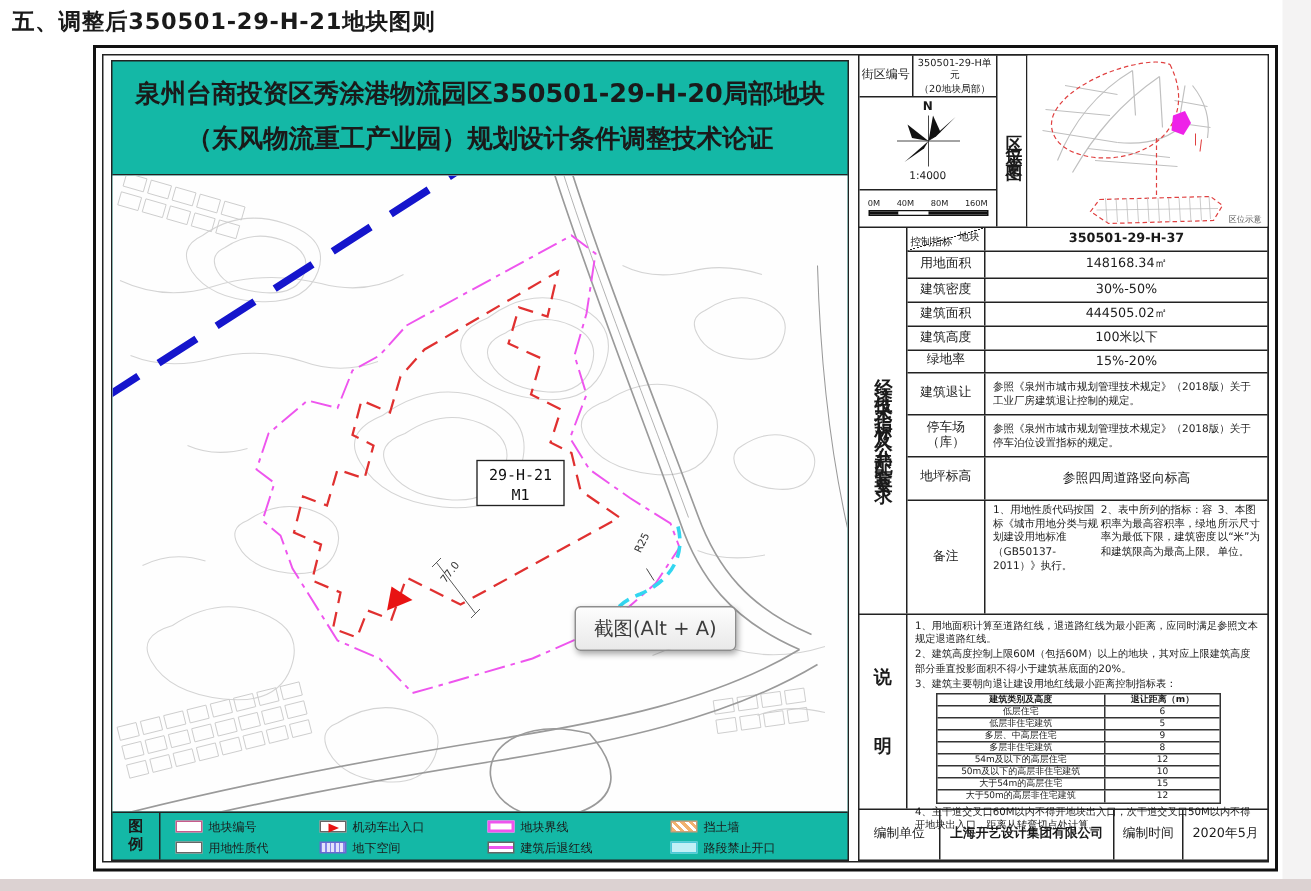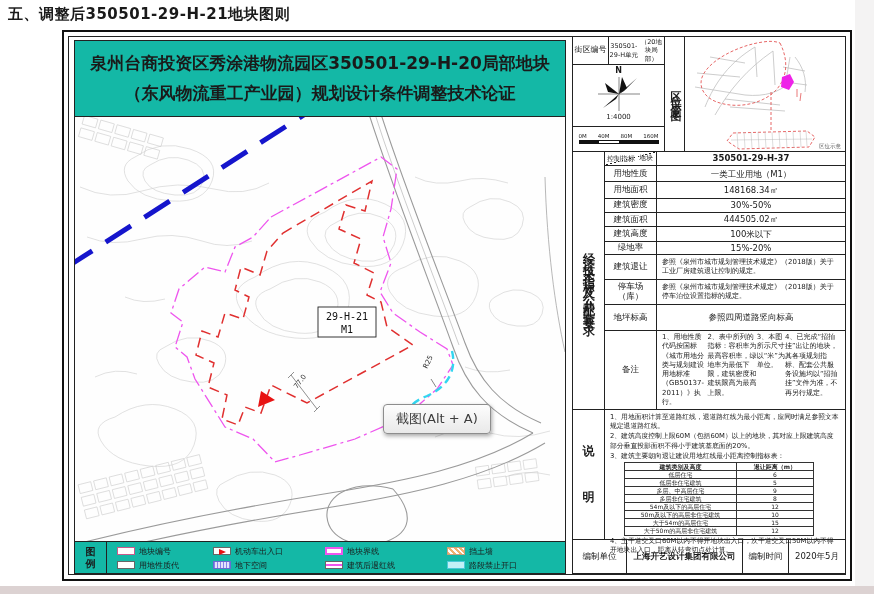--- a/index.html
+++ b/index.html
@@ -30,21 +30,21 @@
   .ic-wall{background:repeating-linear-gradient(45deg,#f2b26e 0 2px,#fff 2px 4px);border-color:#caa07a;}
   .ic-under{background:repeating-linear-gradient(90deg,#8585e8 0 1px,#e3e3fb 1px 3px);border-color:#6a6ad0;}
   .ic-setb{background:linear-gradient(#fff 38%,#ee55ee 38%,#ee55ee 62%,#fff 62%);}
   .ic-noop{background:#c2f0f6;border-color:#4cc8d8;}
   
   .right-col{left:508px;top:4px;width:274px;height:538px;}
   .hdr-row{left:0;top:0;width:274px;height:116px;border:1px solid #222;display:flex;}
   .hdr-left{width:92px;border-right:1px solid #222;display:flex;flex-direction:column;}
   .blk-row{height:28px;border-bottom:1px solid #222;display:flex;}
   .blk-label{width:36px;border-right:1px solid #222;font-size:8px;display:flex;align-items:center;justify-content:center;text-align:center;line-height:1.1;}
-  .blk-value{flex:1;font-size:6.5px;display:flex;flex-direction:row;align-items:center;justify-content:center;line-height:1.3;text-align:center;}
+  .blk-value{flex:1;font-size:6.5px;display:flex;flex-direction:column;align-items:center;justify-content:center;line-height:1.3;text-align:center;}
   .compass-cell{height:62px;border-bottom:1px solid #222;display:flex;flex-direction:column;align-items:center;justify-content:flex-start;padding-top:1px;}
   .compass-n{font-size:8px;font-weight:bold;}
   .compass-scale{font-size:7px;}
   .scalebar-cell{height:24px;display:flex;flex-direction:column;align-items:center;justify-content:center;}
   .sb-ticks{width:80px;display:flex;justify-content:space-between;font-size:5.5px;line-height:1;margin-bottom:1px;}
   .sb-bar{width:80px;height:4px;border:1px solid #111;display:flex;}
   .sb-bar i{display:block;height:100%;}
   .vert-label{border-right:1px solid #222;display:flex;align-items:center;justify-content:center;writing-mode:vertical-lr;text-orientation:upright;letter-spacing:5px;font-size:11px;font-weight:bold;}
   .minimap{flex:1;position:relative;background:#fff;}
   
@@ -320,24 +320,20 @@
         <div class="ind-vert">经济技术指标及公共配套要求</div>
         <div class="ind-table">
           <div class="irow" style="height:16px;">
             <div class="diag">
               <span class="d-top">地块</span>
               <span class="d-bot">控制指标</span>
             </div>
             <div class="ivalue" style="font-weight:bold;">350501-29-H-37</div>
           </div>
           <div class="irow" style="height:18px;">
-            <div class="ilabel">用地性质</div>
-            <div class="ivalue">一类工业用地（M1）</div>
-          </div>
-          <div class="irow" style="height:18px;">
             <div class="ilabel">用地面积</div>
             <div class="ivalue">148168.34㎡</div>
           </div>
           <div class="irow" style="height:16px;">
             <div class="ilabel">建筑密度</div>
             <div class="ivalue">30%-50%</div>
           </div>
           <div class="irow" style="height:16px;">
             <div class="ilabel">建筑面积</div>
             <div class="ivalue">444505.02㎡</div>
@@ -361,21 +357,20 @@
           <div class="irow" style="height:29px;">
             <div class="ilabel">地坪标高</div>
             <div class="ivalue">参照四周道路竖向标高</div>
           </div>
           <div class="irow" style="flex:1;">
             <div class="ilabel">备注</div>
             <div class="remarks">
               <div>1、用地性质代码按国标《城市用地分类与规划建设用地标准（GB50137-2011）》执行。</div>
               <div>2、表中所列的指标：容积率为最高容积率，绿地率为最低下限，建筑密度和建筑限高为最高上限。</div>
               <div>3、本图所示尺寸以“米”为单位。</div>
-              <div>4、已完成“招拍挂”出让的地块，其各项规划指标、配套公共服务设施均以“招拍挂”文件为准，不再另行规定。</div>
             </div>
           </div>
         </div>
       </div>
 
       <div class="abs notes-wrap">
         <div class="notes-vert">
           <span>说</span>
           <span>明</span>
         </div>

